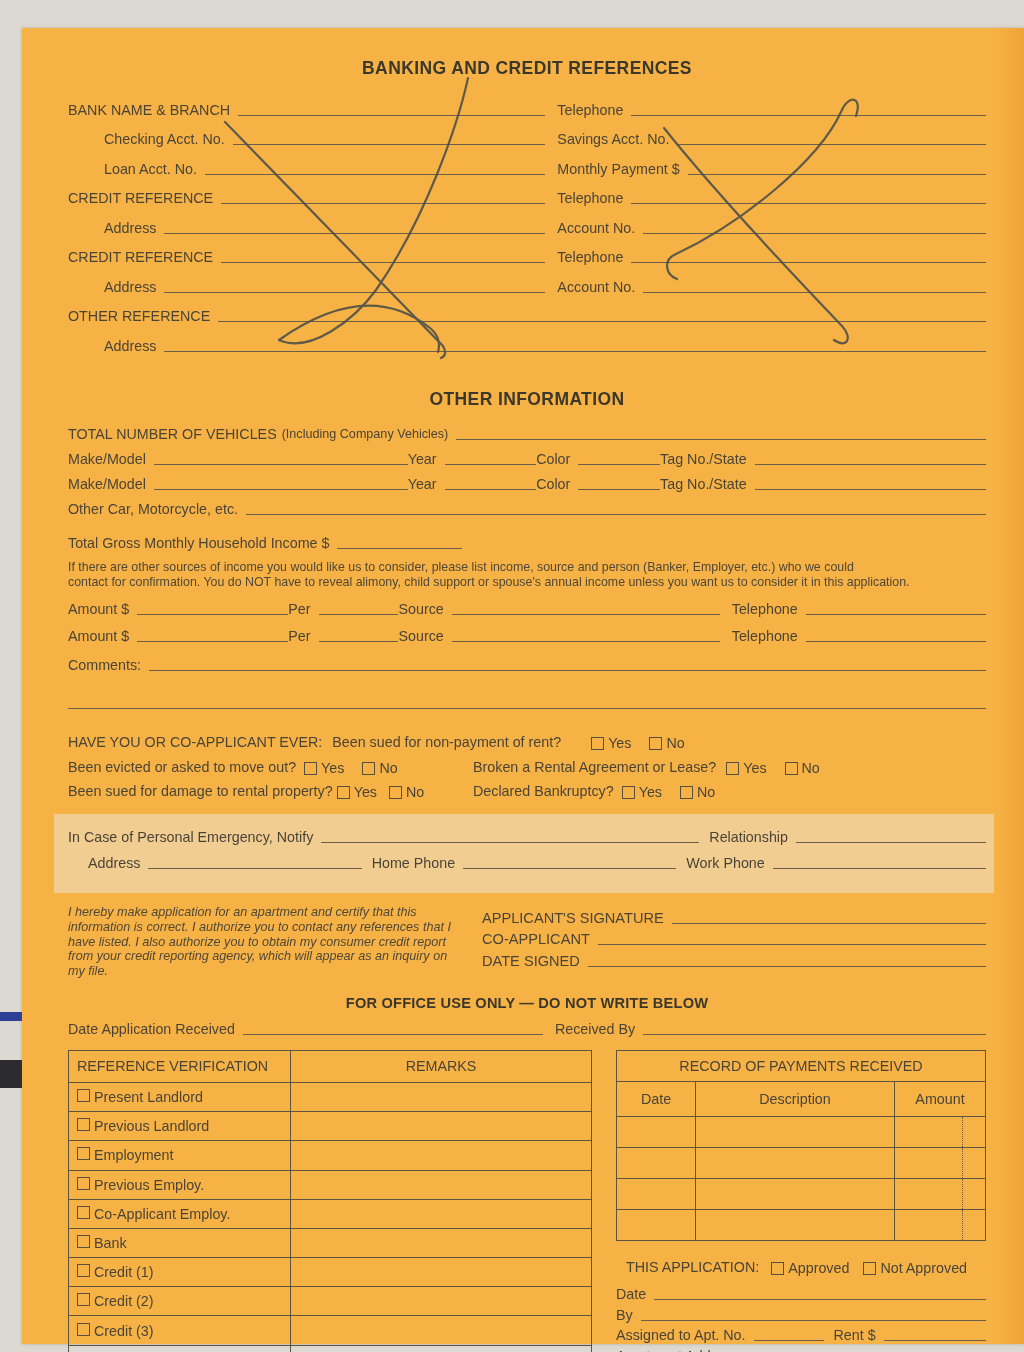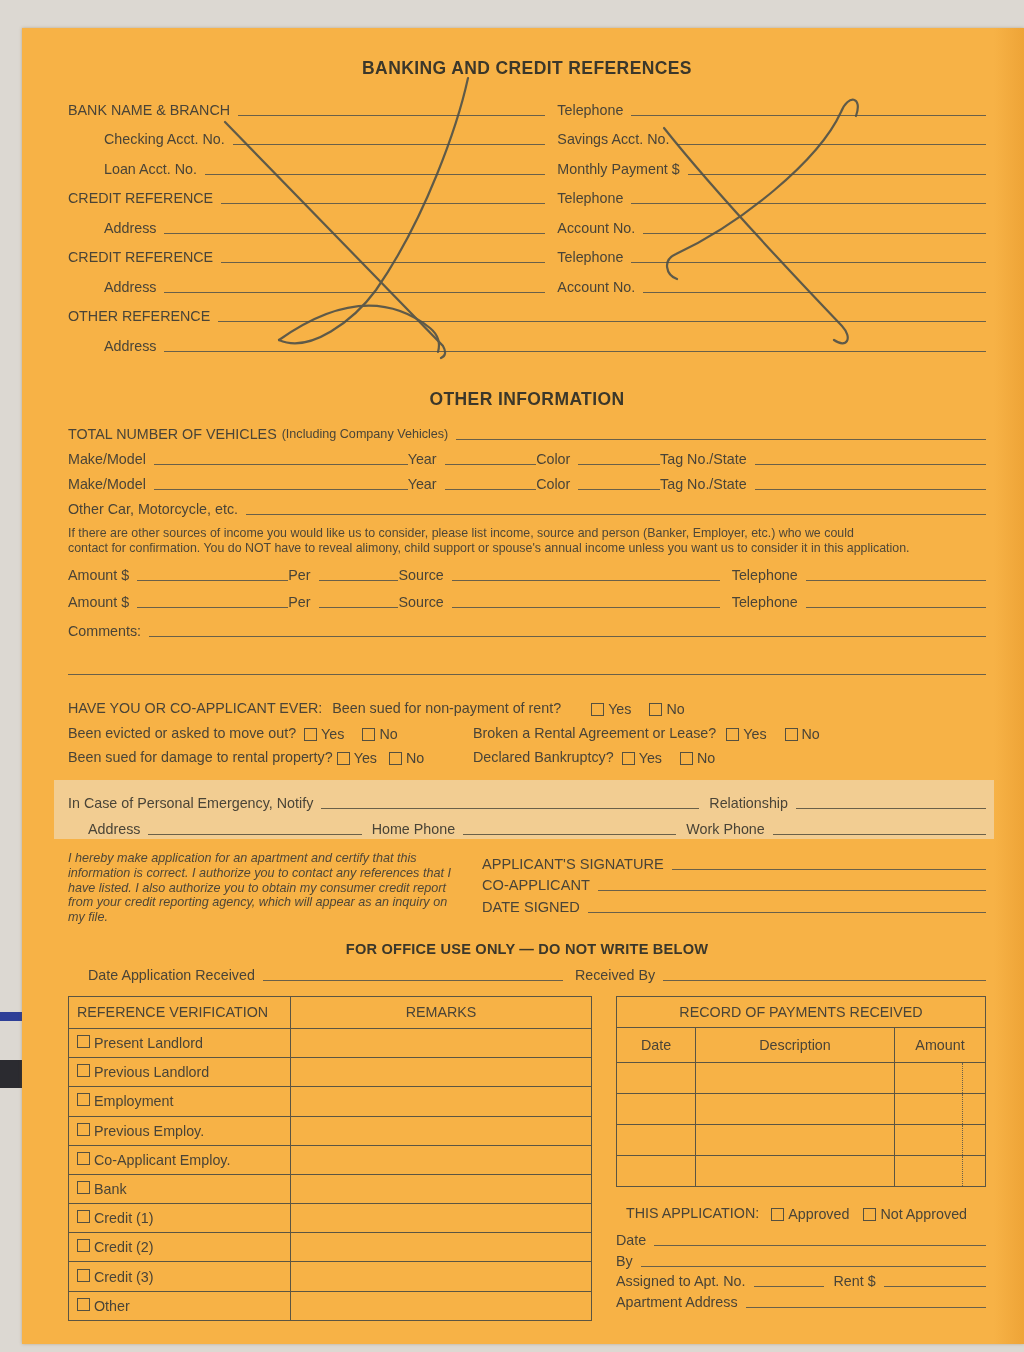--- a/index.html
+++ b/index.html
@@ -54,32 +54,32 @@
 
   .questions{margin-top:18px;}
   .qrow{height:24.5px;display:flex;align-items:flex-end;font-size:14.3px;}
   .qrow .lbl{font-size:14.3px;}
   .qg1{flex:0 0 405px;display:flex;align-items:flex-end;}
   .cb{display:inline-block;width:11px;height:11px;border:1.4px solid #55503f;margin:0 4px 1px 0;vertical-align:-1px;flex:0 0 auto;}
   .yn{display:flex;align-items:flex-end;margin-left:18px;}
   .yn .cbl{white-space:nowrap;}
   .qsp{margin-left:30px;}
 
-  .emergency{margin-top:14px;background:#f2cd92;padding:6px 8px 1px 0;margin-left:-14px;padding-left:14px;margin-right:-8px;}
+  .emergency{margin-top:14px;background:#f2cd92;padding:6px 8px 21px 0;margin-left:-14px;padding-left:14px;margin-right:-8px;}
   .erow{height:26px;display:flex;align-items:flex-end;}
   .ln-rel{flex:0 0 190px;}
 
   .certsig{display:flex;margin-top:12px;}
   .cert{flex:0 0 392px;font-style:italic;font-size:12.6px;line-height:14.8px;color:#4f4737;}
   .sig{flex:1 1 auto;padding-left:22px;}
   .sigrow{height:21.5px;display:flex;align-items:flex-end;}
   .sigrow .lbl{font-size:14.6px;}
 
   .office-title{margin-top:16px;text-align:center;font-weight:700;font-size:14.6px;color:#3b372a;letter-spacing:.2px;}
-  .received{margin-top:2px;height:25px;margin-left:20px;}
+  .received{margin-top:2px;height:25px;}
   .ln-mid{flex:0 0 300px;}
 
   .tables{display:flex;margin-top:12px;align-items:flex-start;}
   table{border-collapse:collapse;}
   .vtable{flex:0 0 524px;width:524px;border:1.7px solid #4f4a3a;}
   .vtable td,.vtable th{border:1.3px solid #5c5542;font-size:14.3px;font-weight:400;color:#4a4437;padding:0 8px;}
   .vtable th{height:31px;}
   .vtable td{height:28.2px;}
   .vt-c1{width:205px;text-align:left;margin-top:31px;}
   .vt-c2{text-align:center;}
@@ -245,20 +245,24 @@
           </div>
       </div>
       <div class="frow row25">
         <div class="grp gfull">
             <span class="lbl">Other Car, Motorcycle, etc.</span>
             <span class="ln"></span>
           </div>
       </div>
     </div>
 
+    <div class="frow income">
+      <span class="lbl">Total Gross Monthly Household Income $</span>
+      <span class="ln ln-fixed"></span>
+    </div>
 
     <div class="note">
       <div>If there are other sources of income you would like us to consider, please list income, source and person (Banker, Employer, etc.) who we could</div>
       <div>contact for confirmation. You do NOT have to reveal alimony, child support or spouse's annual income unless you want us to consider it in this application.</div>
     </div>
 
     <div>
       <div class="frow row27">
         <div class="grp" style="flex:0 0 24%">
             <span class="lbl">Amount $</span>

